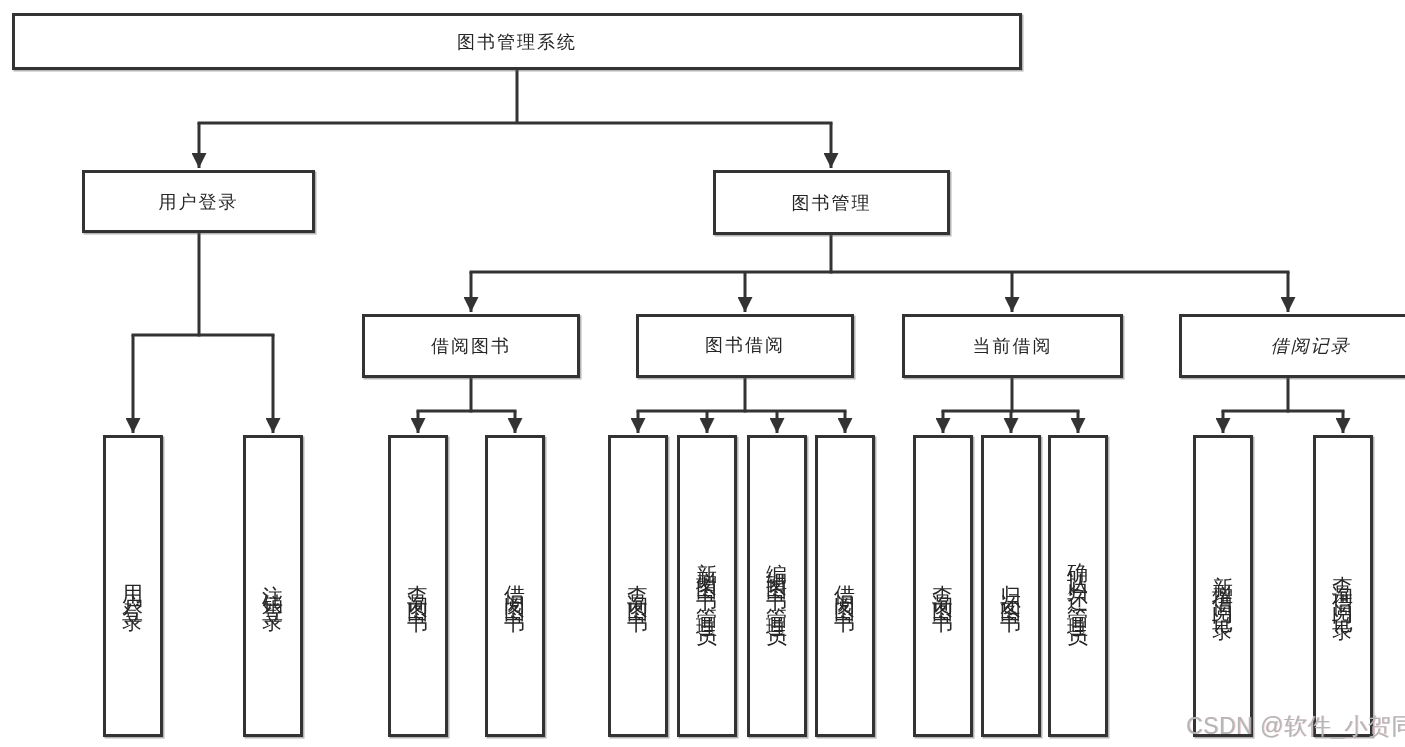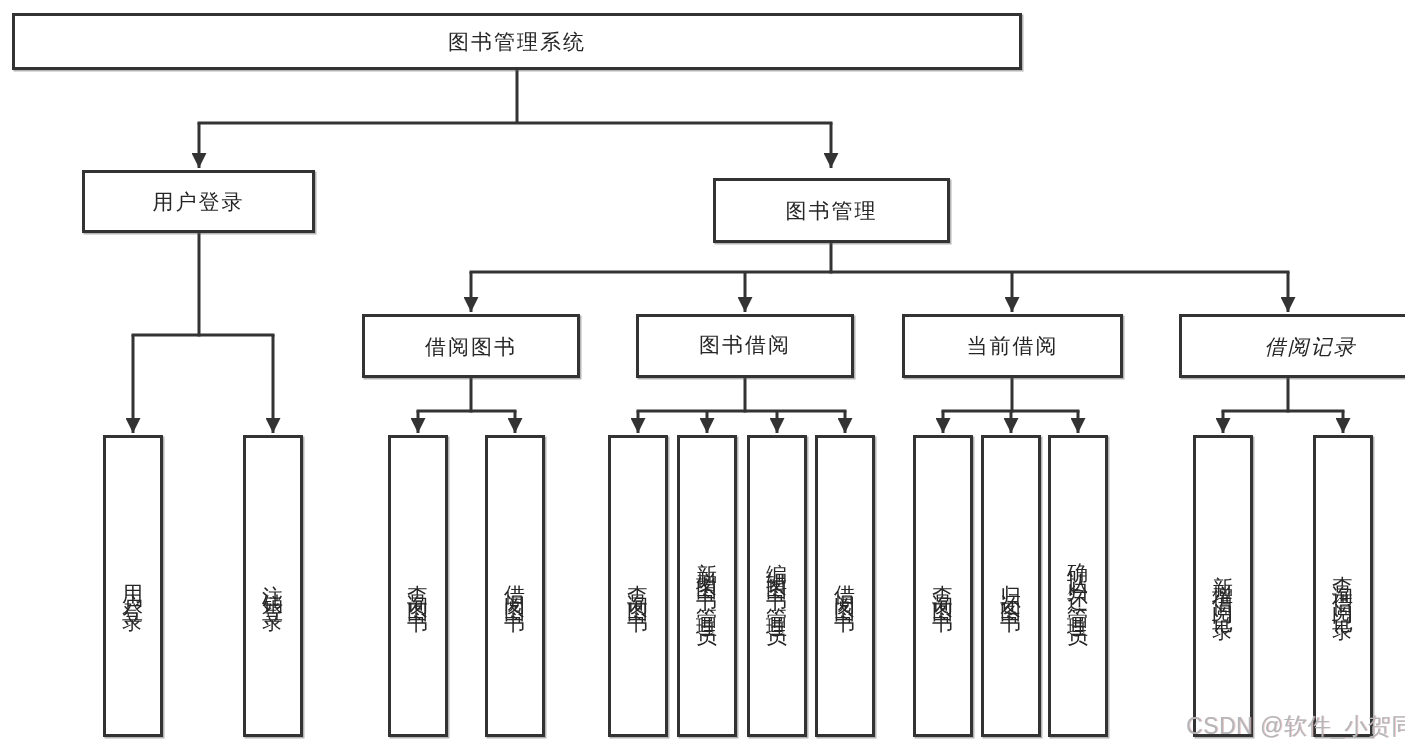--- a/index.html
+++ b/index.html
@@ -28,21 +28,21 @@
     box-sizing: border-box;
     border: 3px solid #333333;
     background: #ffffff;
     display: flex;
     align-items: center;
     justify-content: center;
     box-shadow: 1.5px 1.5px 0 rgba(90,90,90,0.45);
   }
   .node .label {
     color: #262626;
-    font-size: 21px;
+    font-size: 18px;
     letter-spacing: 2px;
     line-height: 1;
     white-space: nowrap;
   }
   .vbox .label {
     writing-mode: vertical-rl;
     text-orientation: mixed;
     letter-spacing: 9px;
     font-size: 21px;
   }
@@ -117,21 +117,21 @@
     </g>
   </svg>
 
   <div class="node" style="left:12px; top:13px; width:1010px; height:57px;">
     <span class="label">图书管理系统</span>
   </div>
 
   <div class="node" style="left:82px; top:170px; width:233px; height:63px;">
     <span class="label">用户登录</span>
   </div>
-  <div class="node" style="left:713px; top:170px; width:237px; height:65px;margin-top:8px;">
+  <div class="node" style="left:713px; top:170px; width:237px; height:65px;">
     <span class="label">图书管理</span>
   </div>
 
   <div class="node" style="left:362px; top:314px; width:218px; height:64px;">
     <span class="label">借阅图书</span>
   </div>
   <div class="node" style="left:636px; top:314px; width:218px; height:64px;font-family:Liberation Mono, monospace;">
     <span class="label">图书借阅</span>
   </div>
   <div class="node" style="left:902px; top:314px; width:221px; height:64px;font-family:Liberation Serif, serif;">

